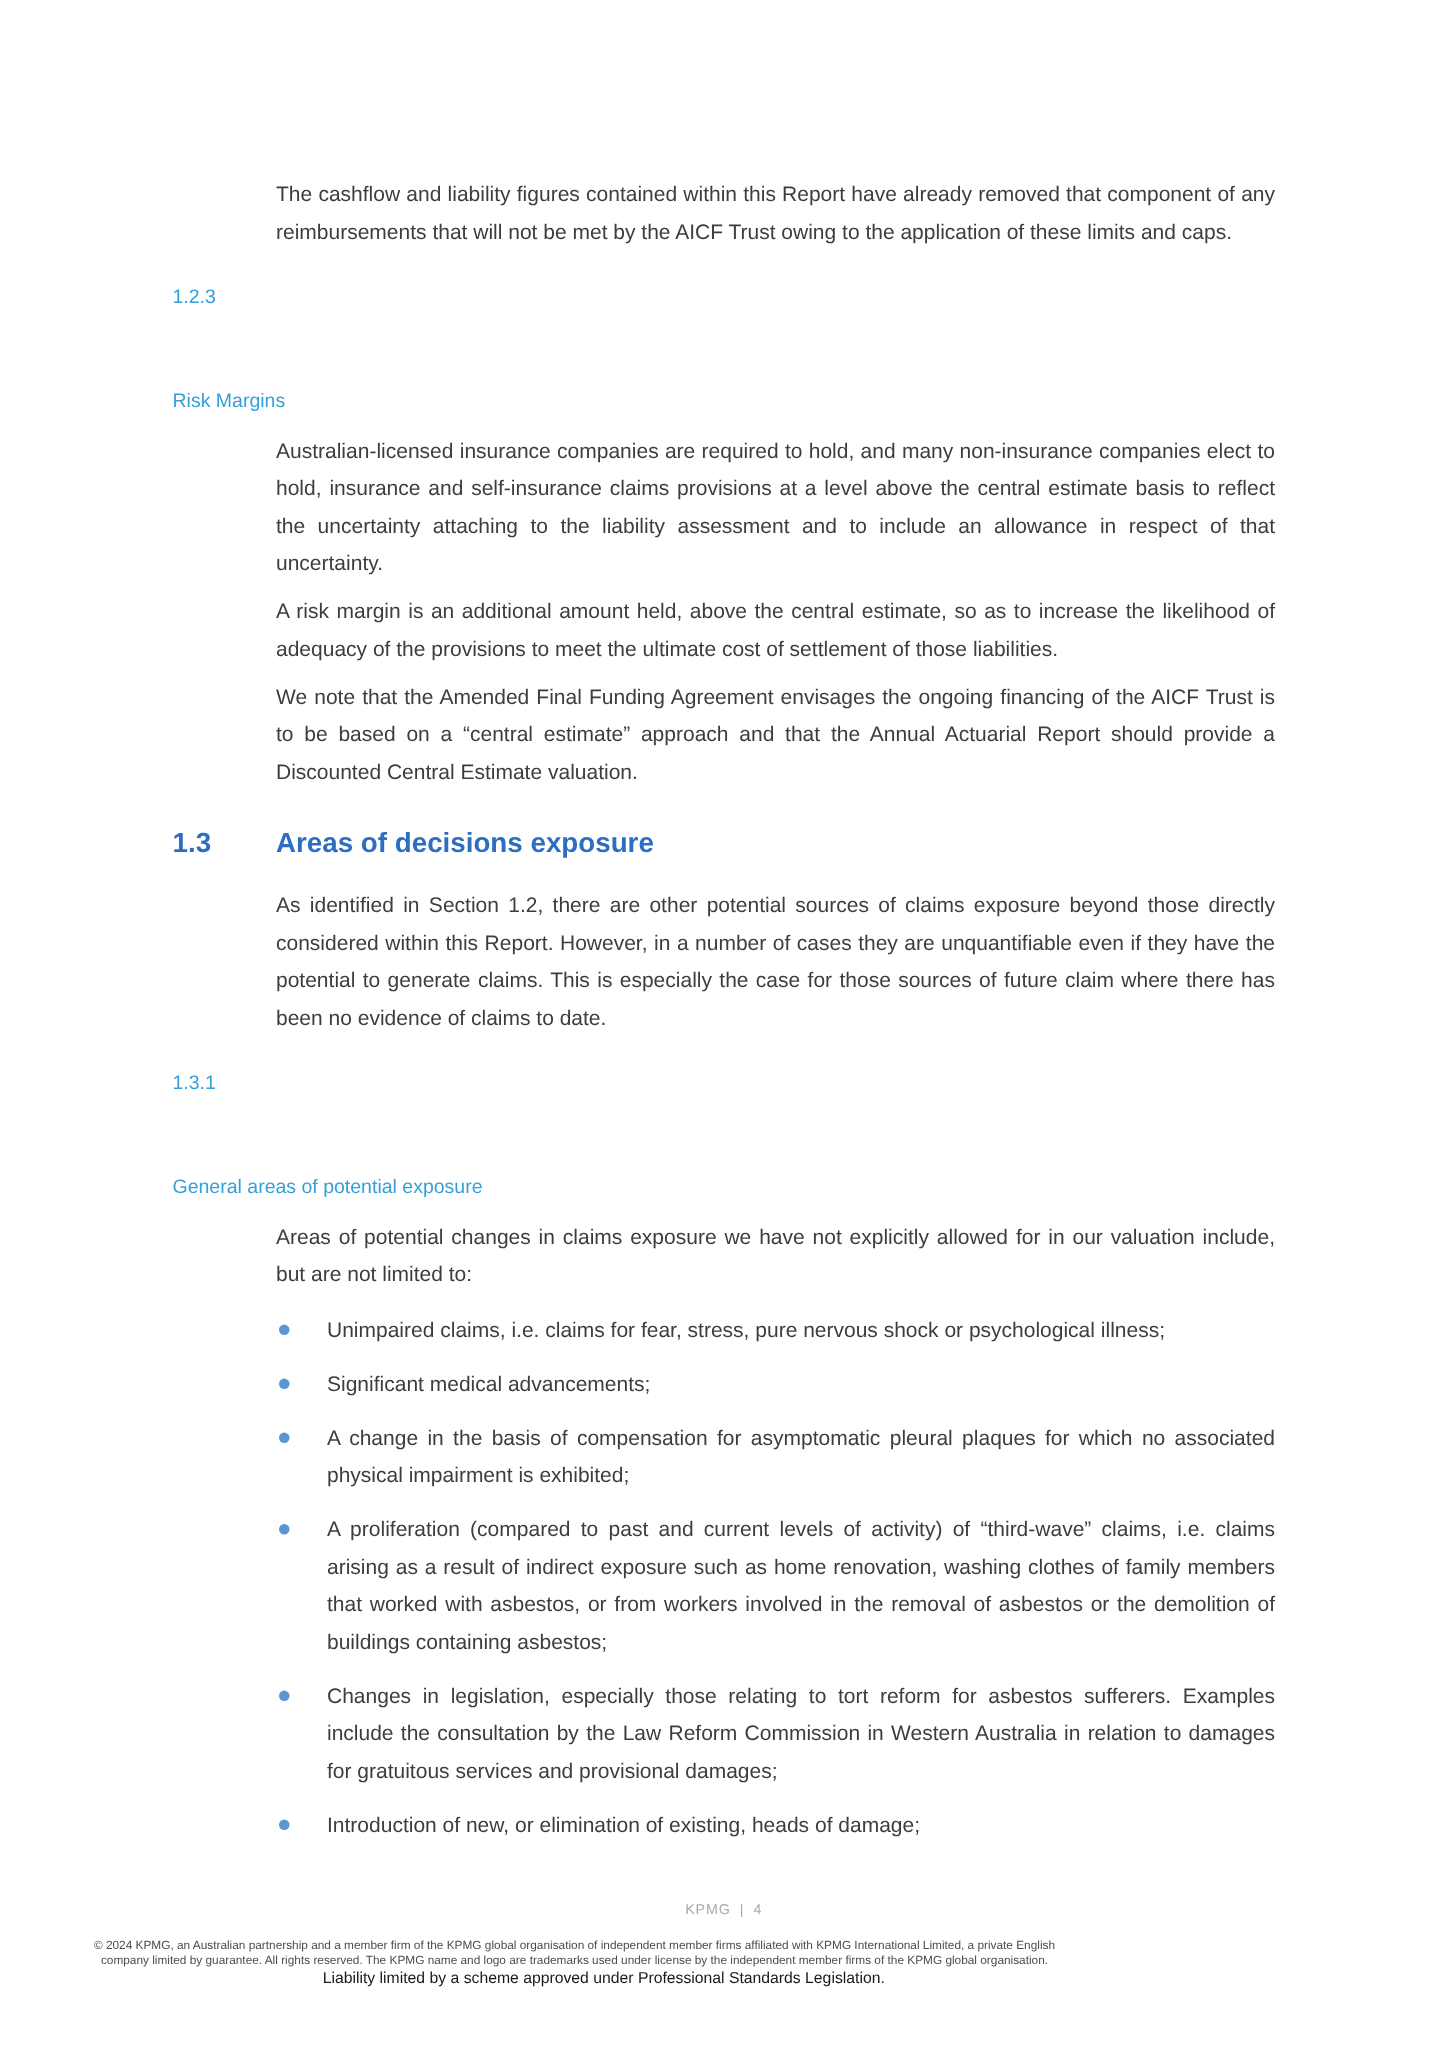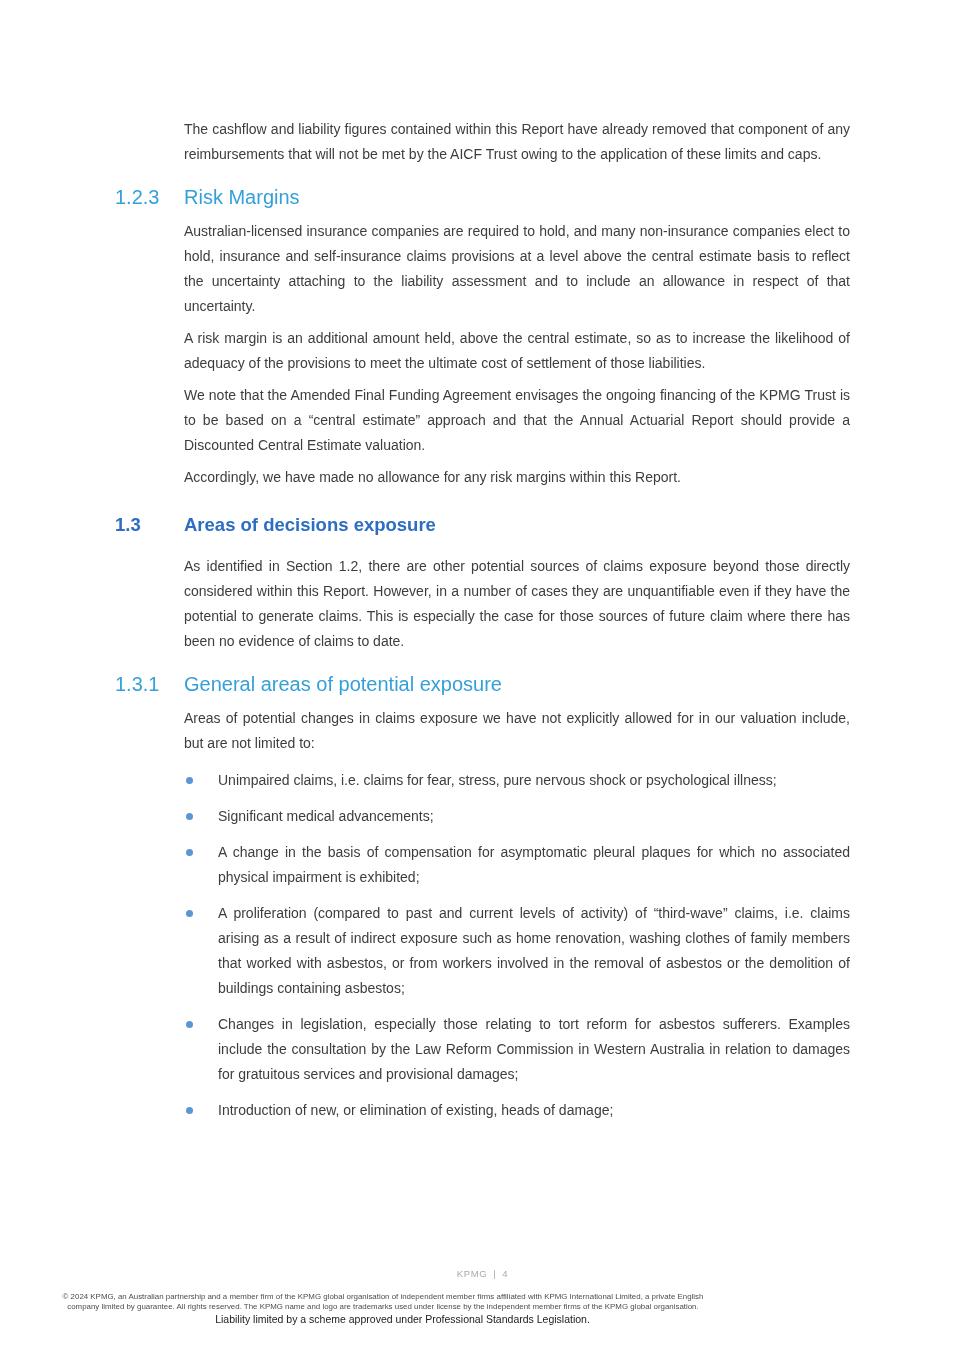--- a/index.html
+++ b/index.html
@@ -27,24 +27,25 @@
     line-height: 25px;
     text-align: justify;
     color: #3d3d3d;
     font-weight: 400;
   }
 
   
   .h3row {
     display: flex;
     margin: 18px 0 9px 0;
-    font-size: 20px;
+    font-size: 13px;
     line-height: 25px;
     color: #35a0d8;
     font-weight: 400;
+    flex-direction: column;
   }
   
   .h2row {
     display: flex;
     margin: 22px 0 16px 0;
     font-size: 18.5px;
     line-height: 26px;
     color: #2d6ec3;
     font-weight: 700;
   }
@@ -114,22 +115,21 @@
 
     <p class="body">The cashflow and liability figures contained within this Report have already removed that component of any reimbursements that will not be met by the AICF Trust owing to the application of these limits and caps.</p>
 
     <div class="h3row">
       <span class="num">1.2.3</span>
       <span class="h3title">Risk Margins</span>
     </div>
 
     <p class="body">Australian-licensed insurance companies are required to hold, and many non-insurance companies elect to hold, insurance and self-insurance claims provisions at a level above the central estimate basis to reflect the uncertainty attaching to the liability assessment and to include an allowance in respect of that uncertainty.</p>
     <p class="body">A risk margin is an additional amount held, above the central estimate, so as to increase the likelihood of adequacy of the provisions to meet the ultimate cost of settlement of those liabilities.</p>
-    <p class="body">We note that the Amended Final Funding Agreement envisages the ongoing financing of the KPMG Trust is to be based on a “central estimate” approach and that the Annual Actuarial Report should provide a Discounted Central Estimate valuation.</p>
-    <p class="body">Accordingly, we have made no allowance for any risk margins within this Report.</p>
+    <p class="body">We note that the Amended Final Funding Agreement envisages the ongoing financing of the AICF Trust is to be based on a “central estimate” approach and that the Annual Actuarial Report should provide a Discounted Central Estimate valuation.</p>
 
     <div class="h2row">
       <span class="num">1.3</span>
       <span class="h2title">Areas of decisions exposure</span>
     </div>
 
     <p class="body">As identified in Section 1.2, there are other potential sources of claims exposure beyond those directly considered within this Report. However, in a number of cases they are unquantifiable even if they have the potential to generate claims. This is especially the case for those sources of future claim where there has been no evidence of claims to date.</p>
 
     <div class="h3row">
       <span class="num">1.3.1</span>

